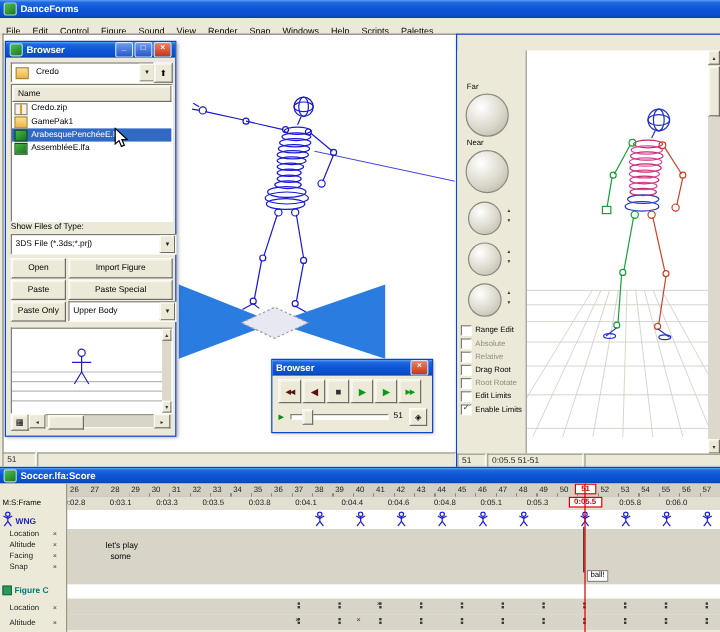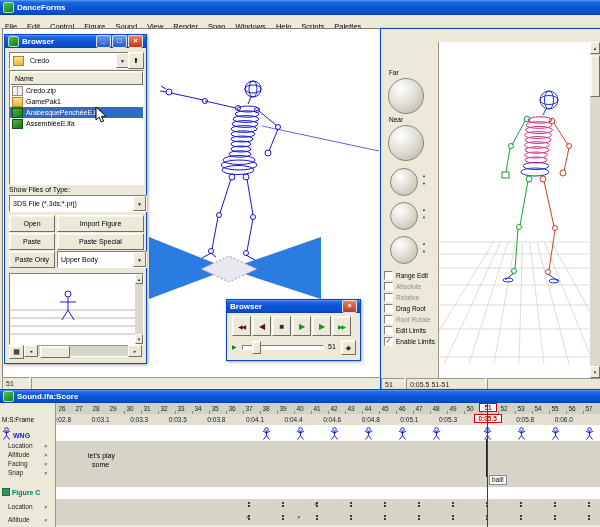--- a/index.html
+++ b/index.html
@@ -371,21 +371,21 @@
     <div class="abs sunken" style="left:10px;top:5px;width:80px;height:3px;background:#fff;"></div>
     <div class="btn3d abs" style="left:20px;top:1px;width:7px;height:11px;"></div>
     <span class="abs" style="left:96px;top:3px;font-size:7px;">51</span>
     <div class="btn3d abs" style="left:109px;top:0;width:13px;height:13px;">◈</div>
   </div>
 </div>
 
 <div class="win" style="left:0;top:389px;width:600px;height:138px;z-index:2;border-left:none;border-right:none;">
   <div class="titlebar">
     <span class="appicon"></span>
-    <span>Sound.lfa:Score</span>
+    <span>Soccer.lfa:Score</span>
   </div>
   <div class="abs" id="score-body" style="left:0;top:13px;right:0;bottom:0;overflow:hidden;background:#ECE9D8;">
     <div class="abs" id="ruler-row" style="left:55px;top:0;width:545px;height:11px;background:#D4D0C4;border-bottom:1px solid #999;">
       <div class="abs" style="left:53px;right:0;bottom:0;height:3px;background:repeating-linear-gradient(90deg,transparent 0 16px,#888 16px 17px);"></div>
     <span class="frame-num" style="left: -1px;">26</span>
         <span class="frame-num" style="left: 16px;">27</span>
         <span class="frame-num" style="left: 33px;">28</span>
         <span class="frame-num" style="left: 50px;">29</span>
         <span class="frame-num" style="left: 67px;">30</span>
         <span class="frame-num" style="left: 84px;">31</span>

